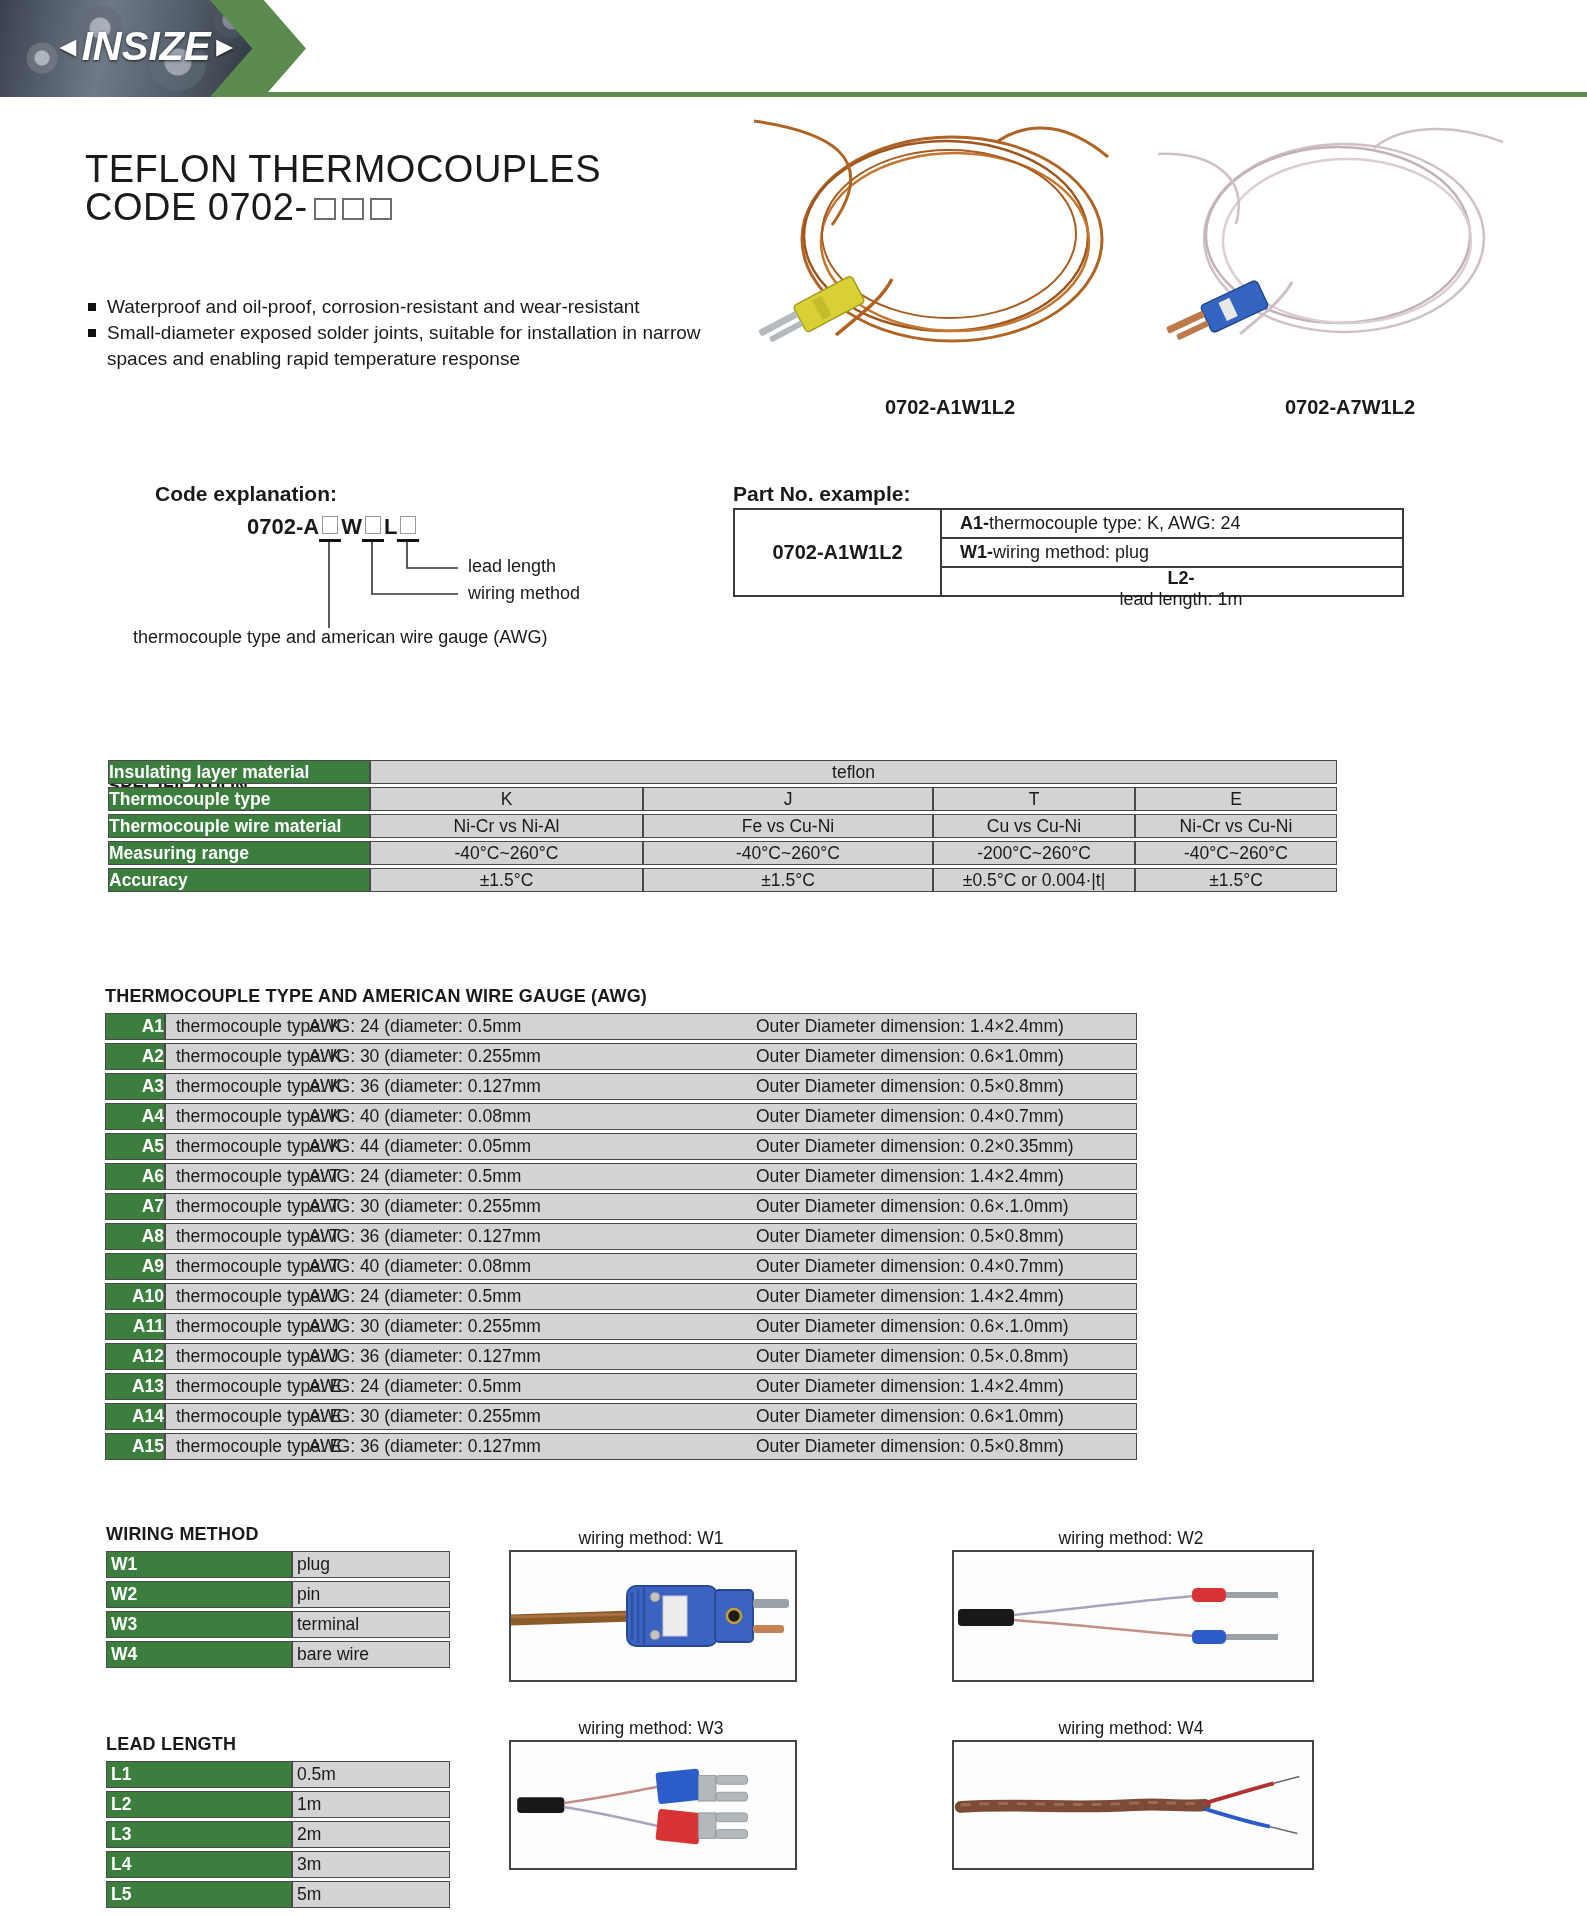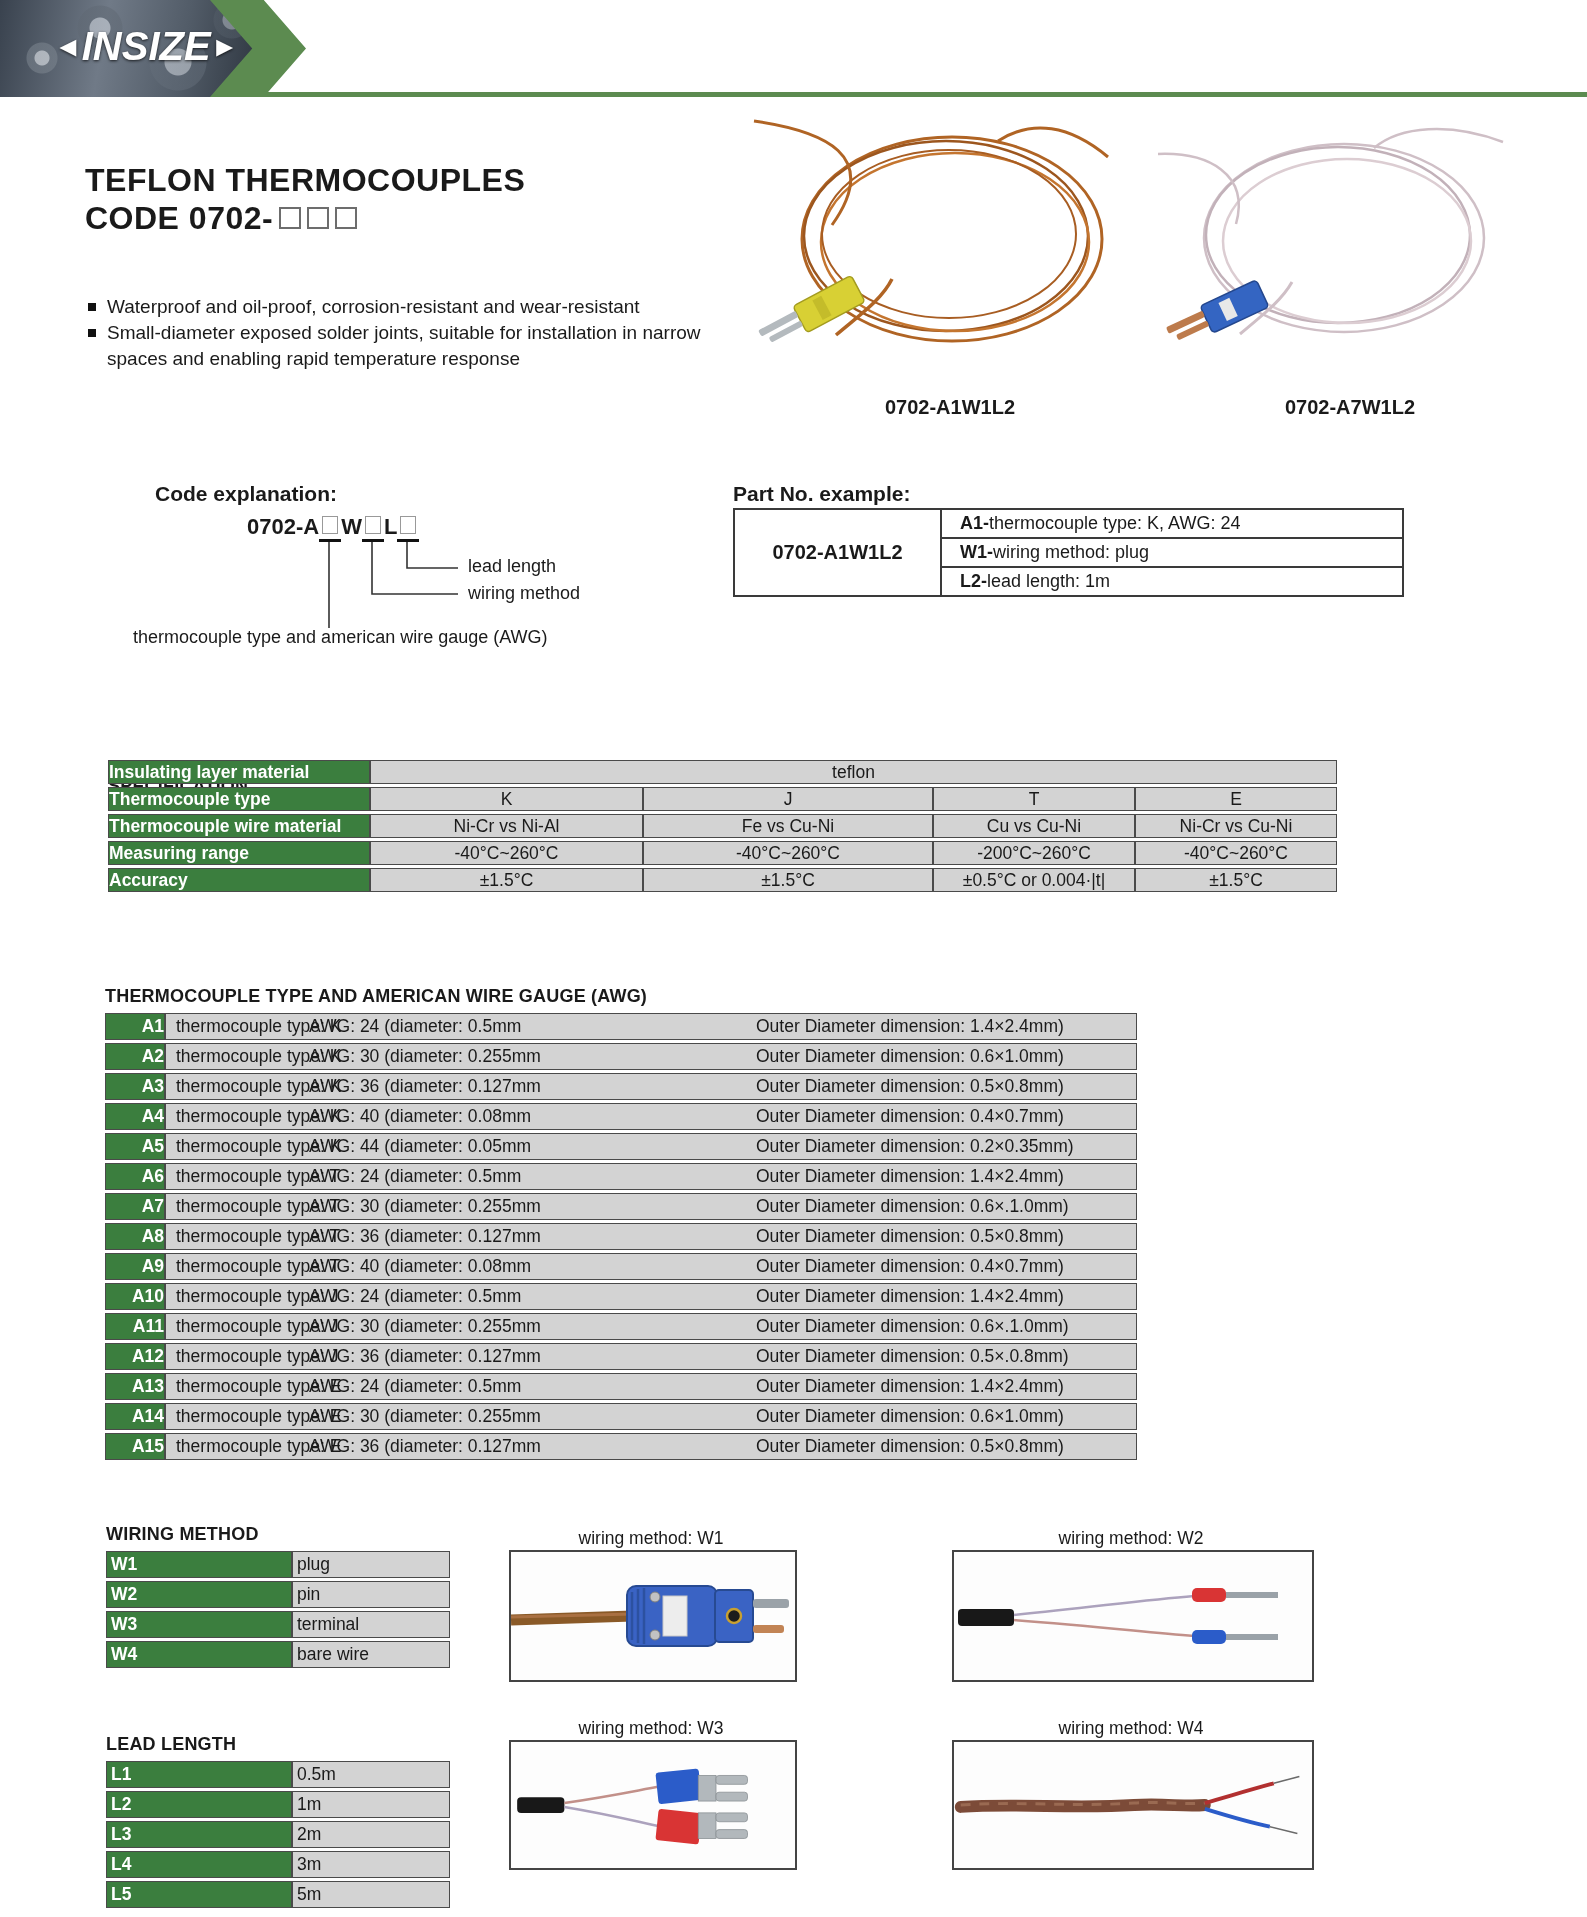--- a/index.html
+++ b/index.html
@@ -15,21 +15,21 @@
       radial-gradient(circle at 232px 20px, rgba(190,197,205,.5) 0 9px, rgba(85,95,106,.45) 10px 18px, rgba(60,68,78,0) 19px),
       linear-gradient(100deg,#39424e 0%,#707a87 40%,#525c68 70%,#2e3640 100%);}
   .hdr-chevron{position:absolute;left:210px;top:0;width:96px;height:97px;background:#5c8b50;
     clip-path:polygon(0 0,56% 0,100% 50%,56% 100%,0 100%,44% 50%);}
   .hdr-line{position:absolute;left:246px;top:92px;width:1341px;height:5px;background:#5c8b50;}
   .brand{position:absolute;left:54px;top:24px;font-style:italic;font-weight:bold;font-size:40px;
     color:#fff;text-shadow:0 1px 3px rgba(0,0,0,.75);white-space:nowrap;}
   .brand .arr{font-size:28px;font-style:normal;vertical-align:4px;}
 
   
-  .title{position:absolute;left:85px;top:161px;font-size:32px;font-weight:bold;line-height:38px;letter-spacing:.5px;}
+  .title{position:absolute;left:85px;top:150px;font-size:38px;font-weight:normal;line-height:38px;letter-spacing:.5px;}
   .tbox{display:inline-block;width:18px;height:18px;border:2px solid #6d6d6d;margin-left:6px;}
   .features{position:absolute;left:88px;top:294px;width:615px;font-size:19px;line-height:26px;}
   .feat{display:flex;gap:11px;}
   .feat .sq{flex:none;width:8px;height:8px;background:#111;margin-top:9px;}
 
   
   .plabel{position:absolute;top:396px;width:300px;text-align:center;font-weight:bold;font-size:20px;}
   .plabel.p1{left:800px;} .plabel.p2{left:1200px;}
   .psvg{position:absolute;}
 
@@ -42,21 +42,21 @@
   .ce-lbl{position:absolute;font-size:18px;white-space:nowrap;}
   .lbl-lead{left:468px;top:556px;} .lbl-wm{left:468px;top:583px;} .lbl-tc{left:133px;top:627px;}
 
   
   .pn-h{position:absolute;left:733px;top:482px;font-size:21px;font-weight:bold;}
   .pn-wrap{position:absolute;left:733px;top:508px;width:667px;border:2px solid #3a3a3a;display:flex;background:#fff;}
   .pn-left{width:205px;border-right:2px solid #3a3a3a;display:flex;align-items:center;justify-content:center;
            font-size:20px;font-weight:bold;}
   .pn-rows{flex:1;}
   .pn-row{height:27px;border-bottom:2px solid #3a3a3a;display:flex;align-items:center;padding-left:18px;font-size:18px;}
-  .pn-row:last-child{border-bottom:none;}
+  .pn-row:last-child{border-bottom:none;flex-direction:column;}
   .pn-row b{font-weight:bold;}
 
   
   .sec-h{position:absolute;font-size:18px;font-weight:bold;letter-spacing:.2px;}
   table.grid{position:absolute;border-collapse:separate;border-spacing:0 3px;table-layout:fixed;}
   table.grid td{border:1.5px solid #4a4a4a;background:#d3d3d3;font-size:17.5px;overflow:hidden;white-space:nowrap;}
   table.grid td.g{background:#3b7e3e;color:#fff;font-weight:bold;text-align:left;}
 
   
   .spec-h{left:108px;top:776px;}

